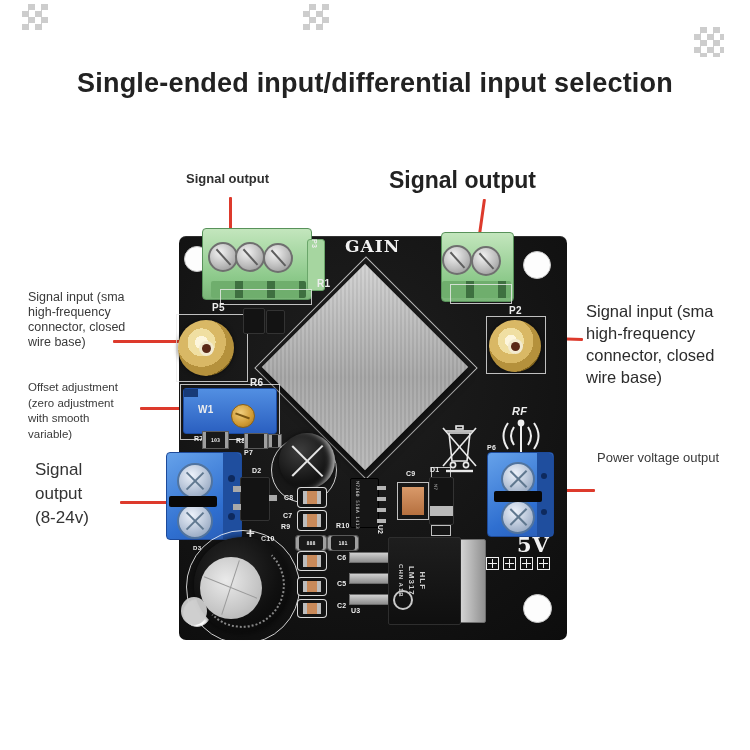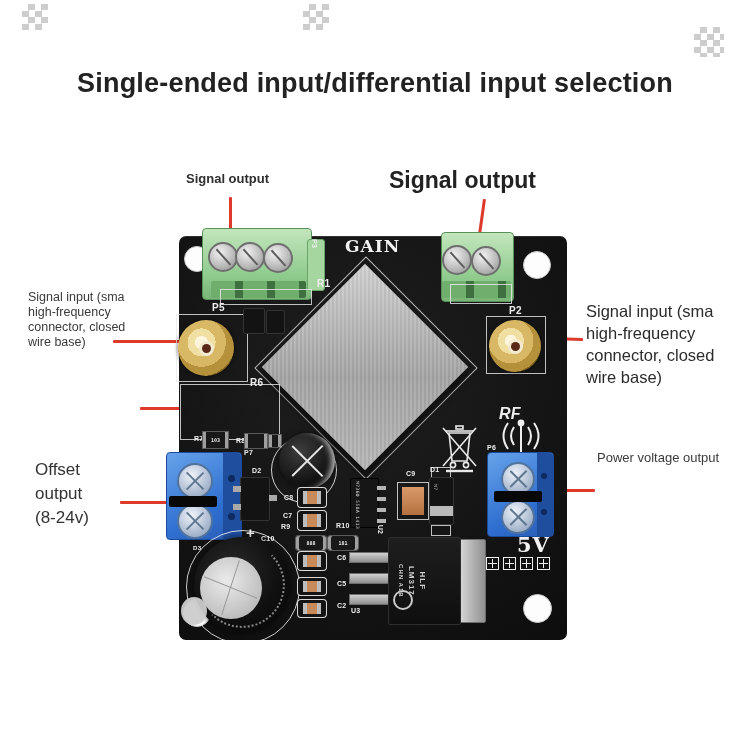--- a/index.html
+++ b/index.html
@@ -142,23 +142,29 @@
     <span>Signal output</span>
   </div>
 
   <div class="ann" style="left:28px;top:290px;font-size:12.5px;line-height:15px">
     <span>Signal input (sma</span>
     <span>high-frequency</span>
     <span>connector, closed</span>
     <span>wire base)</span>
   </div>
 
+  <div class="ann" style="left:28px;top:380px;font-size:11.5px;line-height:15.5px">
+    <span>Offset adjustment</span>
+    <span>(zero adjustment</span>
+    <span>with smooth</span>
+    <span>variable)</span>
+  </div>
 
   <div class="ann" style="left:35px;top:458px;font-size:17px;line-height:24px;color:#333">
-    <span>Offset</span>
+    <span>Signal</span>
     <span>output</span>
     <span>(8-24v)</span>
   </div>
 
   <div class="ann" style="left:586px;top:300px;font-size:16.5px;line-height:22px;color:#2c2c2c">
     <span>Signal input (sma</span>
     <span>high-frequency</span>
     <span>connector, closed</span>
     <span>wire base)</span>
   </div>
@@ -213,20 +219,25 @@
     <div class="lbl" style="left:330px;top:70px">P2</div>
     <div class="obox" style="left:307px;top:80px;width:58px;height:56px">
       <div class="sma" style="left:2px;top:3px;width:52px;height:52px"></div>
     </div>
 
     <div class="diamond-o" style="left:108px;top:53px;width:156px;height:156px"></div>
     <div class="diamond" style="left:113px;top:58px;width:146px;height:146px"></div>
 
     <div class="lbl" style="left:71px;top:142px">R6</div>
     <div class="obox" style="left:1px;top:148px;width:98px;height:54px"></div>
+    <div class="pot" style="left:4px;top:152px;width:92px;height:44px">
+      <div class="pot-notch" style="left:0;top:0;width:14px;height:8px"></div>
+      <div class="lbl" style="left:14px;top:16px;font-size:10px">W1</div>
+      <div class="potscrew" style="left:47px;top:15px;width:22px;height:22px"></div>
+    </div>
 
     <div class="lbl" style="left:15px;top:199px;font-size:7px">R7</div>
     <div class="rsmd" style="left:23px;top:195px;width:25px;height:16px">103</div>
     <div class="lbl" style="left:57px;top:201px;font-size:7px">R8</div>
     <div class="rsmd" style="left:65px;top:197px;width:22px;height:14px"></div>
     <div class="rsmd" style="left:89px;top:198px;width:12px;height:12px"></div>
     <div class="lbl" style="left:65px;top:213px;font-size:7px">P7</div>
 
     <div class="bterm" style="left:-13px;top:216px;width:74px;height:86px">
       <div class="bstrip" style="left:56px;top:0;width:18px;height:86px"></div>
@@ -275,21 +286,21 @@
         <line x1="5" y1="8" x2="32" y2="8"></line>
         <path d="M8 10 L11 38 L26 38 L29 10 Z"></path>
         <circle cx="12" cy="42" r="2.6"></circle>
         <circle cx="25" cy="42" r="2.6"></circle>
         <line x1="2" y1="5" x2="35" y2="43"></line>
         <line x1="35" y1="5" x2="2" y2="43"></line>
         <line x1="5" y1="48" x2="32" y2="48" stroke-width="2.4"></line>
       </g>
     </svg>
 
-    <div class="lbl" style="left:320px;top:170px;font-size:16px;font-style:italic">RF</div>
+    <div class="lbl" style="left:333px;top:170px;font-size:11px;font-style:italic">RF</div>
     <svg class="abs" style="left:317px;top:181px" width="50" height="42" viewBox="0 0 50 42">
       <g stroke="#eeeeee" stroke-width="2" fill="none">
         <circle cx="25" cy="6" r="2.4" fill="#eeeeee"></circle>
         <line x1="25" y1="8" x2="25" y2="40"></line>
         <path d="M18 10 Q12 19 18 28"></path>
         <path d="M12 6 Q3 19 12 32"></path>
         <path d="M32 10 Q38 19 32 28"></path>
         <path d="M38 6 Q47 19 38 32"></path>
       </g>
     </svg>

